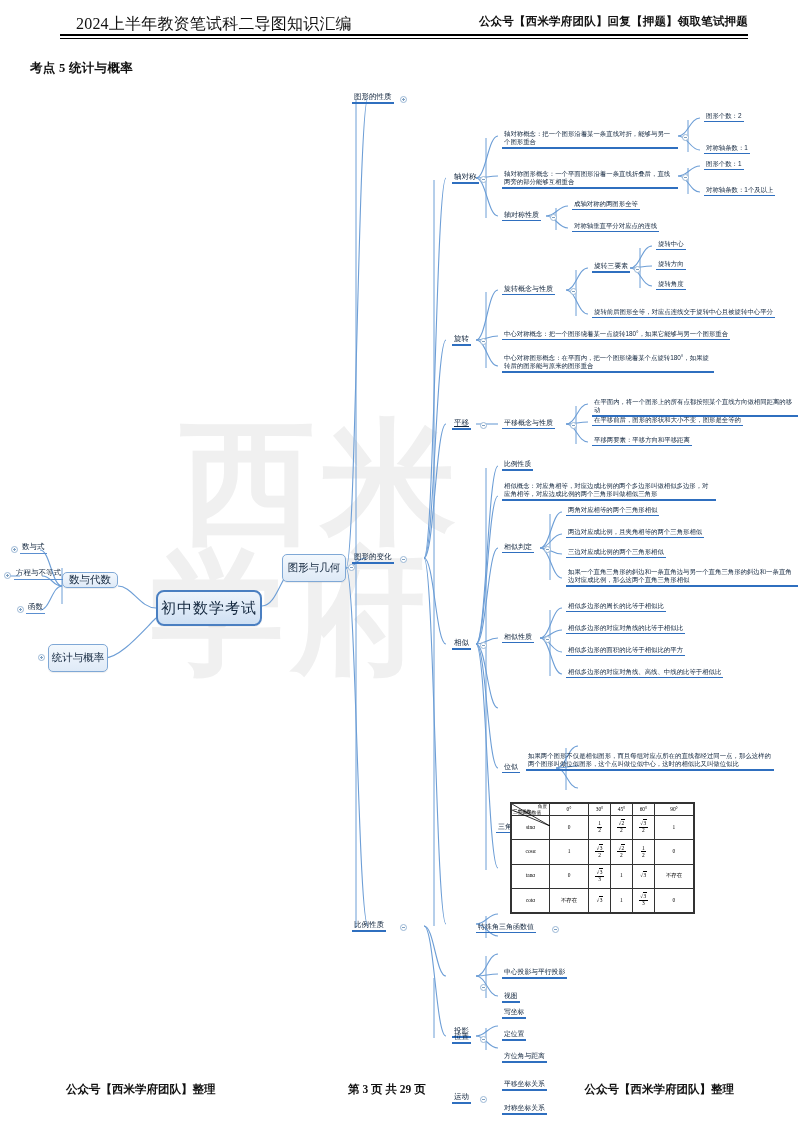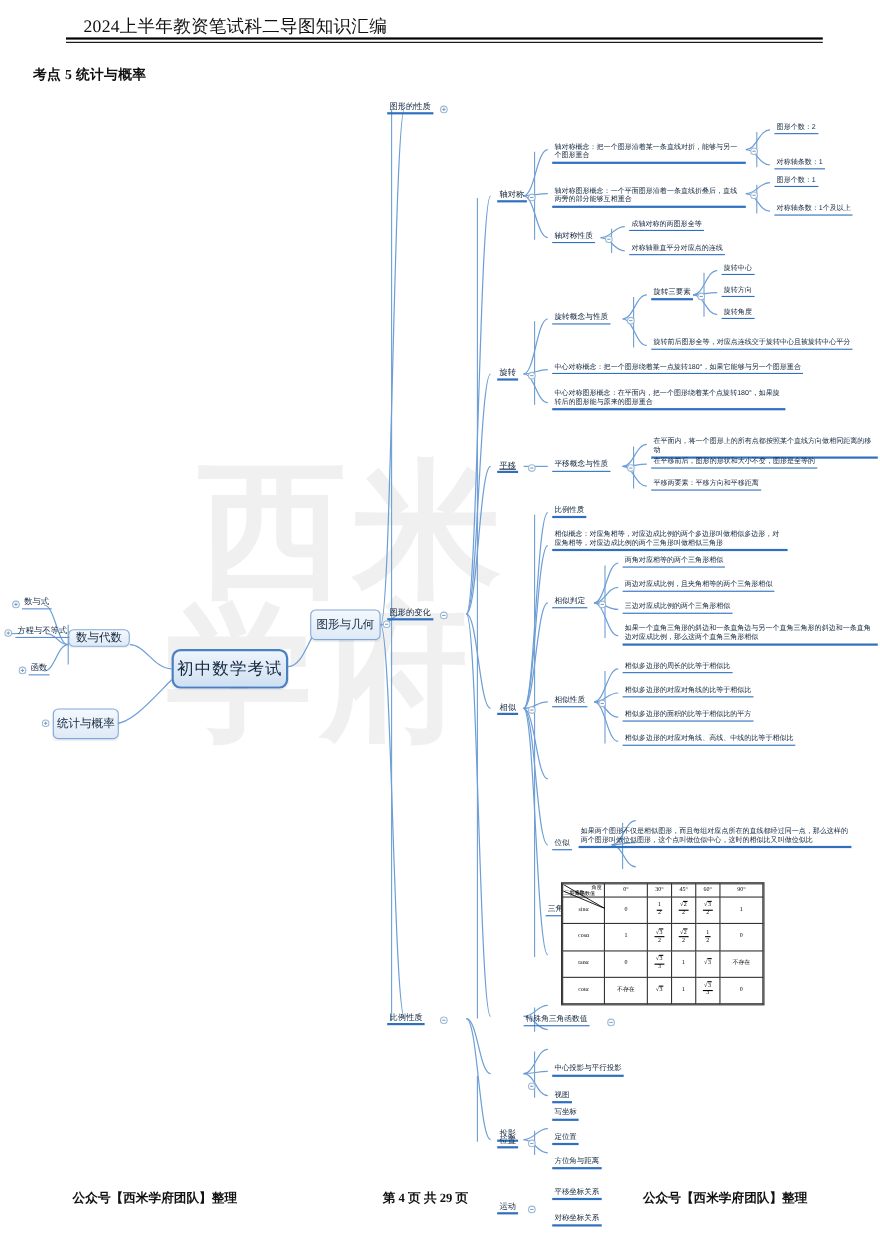--- a/index.html
+++ b/index.html
@@ -128,20 +128,21 @@
   #footer .f { position:absolute; top:0; font-size:11.5px; font-weight:bold; white-space:nowrap; }
   #footer .f-left  { left:66px; }
   #footer .f-mid   { left:348px; }
   #footer .f-right { right:66px; }
 </style>
 </head>
 <body>
 
 <div id="header">
   <div class="h-left">2024上半年教资笔试科二导图知识汇编</div>
+  <div class="h-right">公众号【西米学府团队】回复【押题】领取笔试押题</div>
   <div class="rule-a"></div>
   <div class="rule-b"></div>
 </div>
 
 <div id="section-title">考点 5 统计与概率</div>
 
 <div id="watermark">
   <div class="wm-r1">西米</div>
   <div class="wm-r2">学府</div>
 </div>
@@ -434,15 +435,15 @@
       <td>1</td>
       <td><span class="frac"><span class="num"><span class="rad">√<span class="rv">3</span></span></span><span class="den">3</span></span></td>
       <td>0</td>
     </tr>
   </tbody>
     </table>
 </div>
 
 <div id="footer">
   <div class="f f-left">公众号【西米学府团队】整理</div>
-  <div class="f f-mid">第 4 页 共 29 页</div>
+  <div class="f f-mid">第 3 页 共 29 页</div>
   <div class="f f-right">公众号【西米学府团队】整理</div>
 </div>
 
 </body></html>

